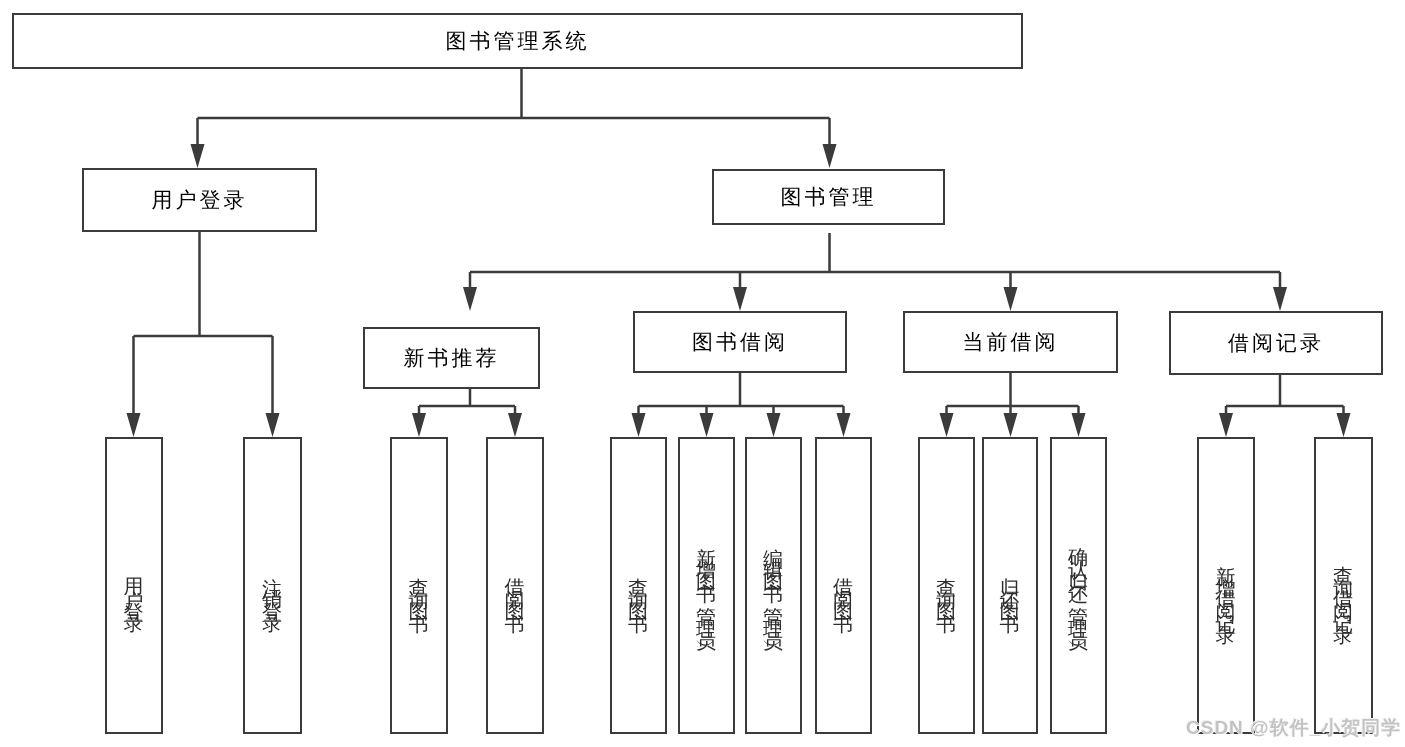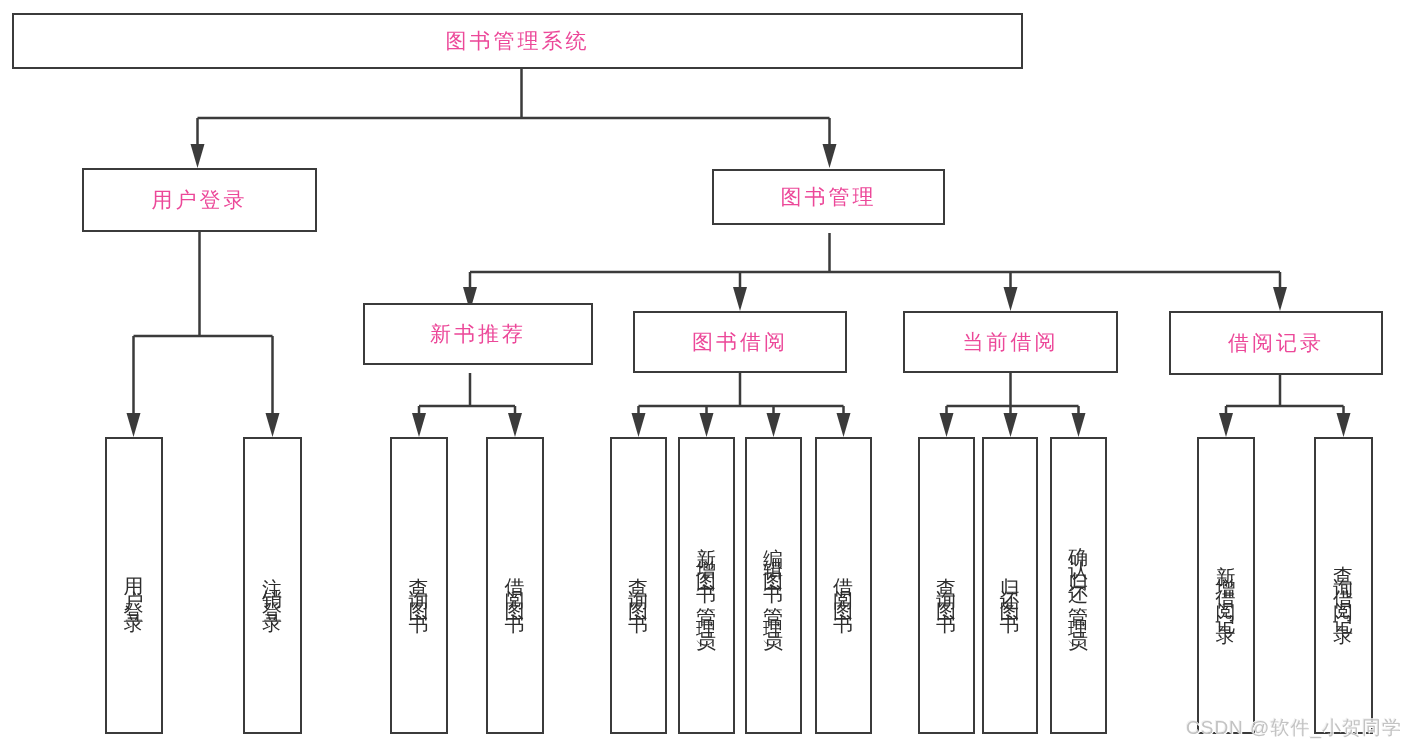--- a/index.html
+++ b/index.html
@@ -6,34 +6,35 @@
   .stage{
     position:relative;width:1405px;height:747px;background:#ffffff;overflow:hidden;
     font-family:"Liberation Sans","DejaVu Sans",sans-serif;
   }
   #connectors{position:absolute;left:0;top:0;width:1405px;height:747px;}
   #connectors path{fill:none;stroke:#3b3b3b;stroke-width:2.5px;}
   #connectors polygon{fill:#3b3b3b;stroke:none;}
   .hnode{
     position:absolute;display:flex;align-items:center;justify-content:center;
     background:#ffffff;border:2.5px solid #3b3b3b;box-sizing:border-box;
-    font-size:21px;letter-spacing:3px;color:#ec4899;z-index:2;
+    font-size:21px;letter-spacing:3px;color:#000000;z-index:2;
   }
   .vleaf{
     position:absolute;top:437px;height:297px;display:flex;align-items:center;justify-content:center;
     background:#ffffff;border:2.5px solid #3b3b3b;box-sizing:border-box;z-index:2;overflow:hidden;
   }
   .vleaf span{
     writing-mode:vertical-rl;text-orientation:mixed;white-space:nowrap;
     font-size:20px;letter-spacing:12px;line-height:1;color:#2d2d2d;
   }
   .watermark{
     position:absolute;left:1186px;top:715px;z-index:5;
     font-size:19px;letter-spacing:1px;color:#c3c3c3;
     text-shadow:1px 1px 0 #ffffff,-1px -1px 0 #f2f2f2;
+    font-weight:bold;
   }
 </style>
 </head>
 <body>
 
 <div class="stage">
 
   <svg id="connectors" viewBox="0 0 1405 747" xmlns="http://www.w3.org/2000/svg">
     <g>
       <path d="M521.5 68 V118 M197.5 118 H829.5 M197.5 118 V146 M829.5 118 V146"></path>
@@ -81,21 +82,21 @@
     <span>图书管理系统</span>
   </div>
 
   <div class="hnode" style="left:82px;top:168px;width:235px;height:64px">
     <span>用户登录</span>
   </div>
   <div class="hnode" style="left:712px;top:169px;width:233px;height:56px">
     <span>图书管理</span>
   </div>
 
-  <div class="hnode" style="left:363px;top:303px;width:230px;height:62px">
+  <div class="hnode" style="left:363px;top:327px;width:177px;height:62px">
     <span>新书推荐</span>
   </div>
   <div class="hnode" style="left:903px;top:311px;width:215px;height:62px">
     <span>当前借阅</span>
   </div>
   <div class="hnode" style="left:633px;top:311px;width:214px;height:62px">
     <span>图书借阅</span>
   </div>
   <div class="hnode" style="left:1169px;top:311px;width:214px;height:64px">
     <span>借阅记录</span>

